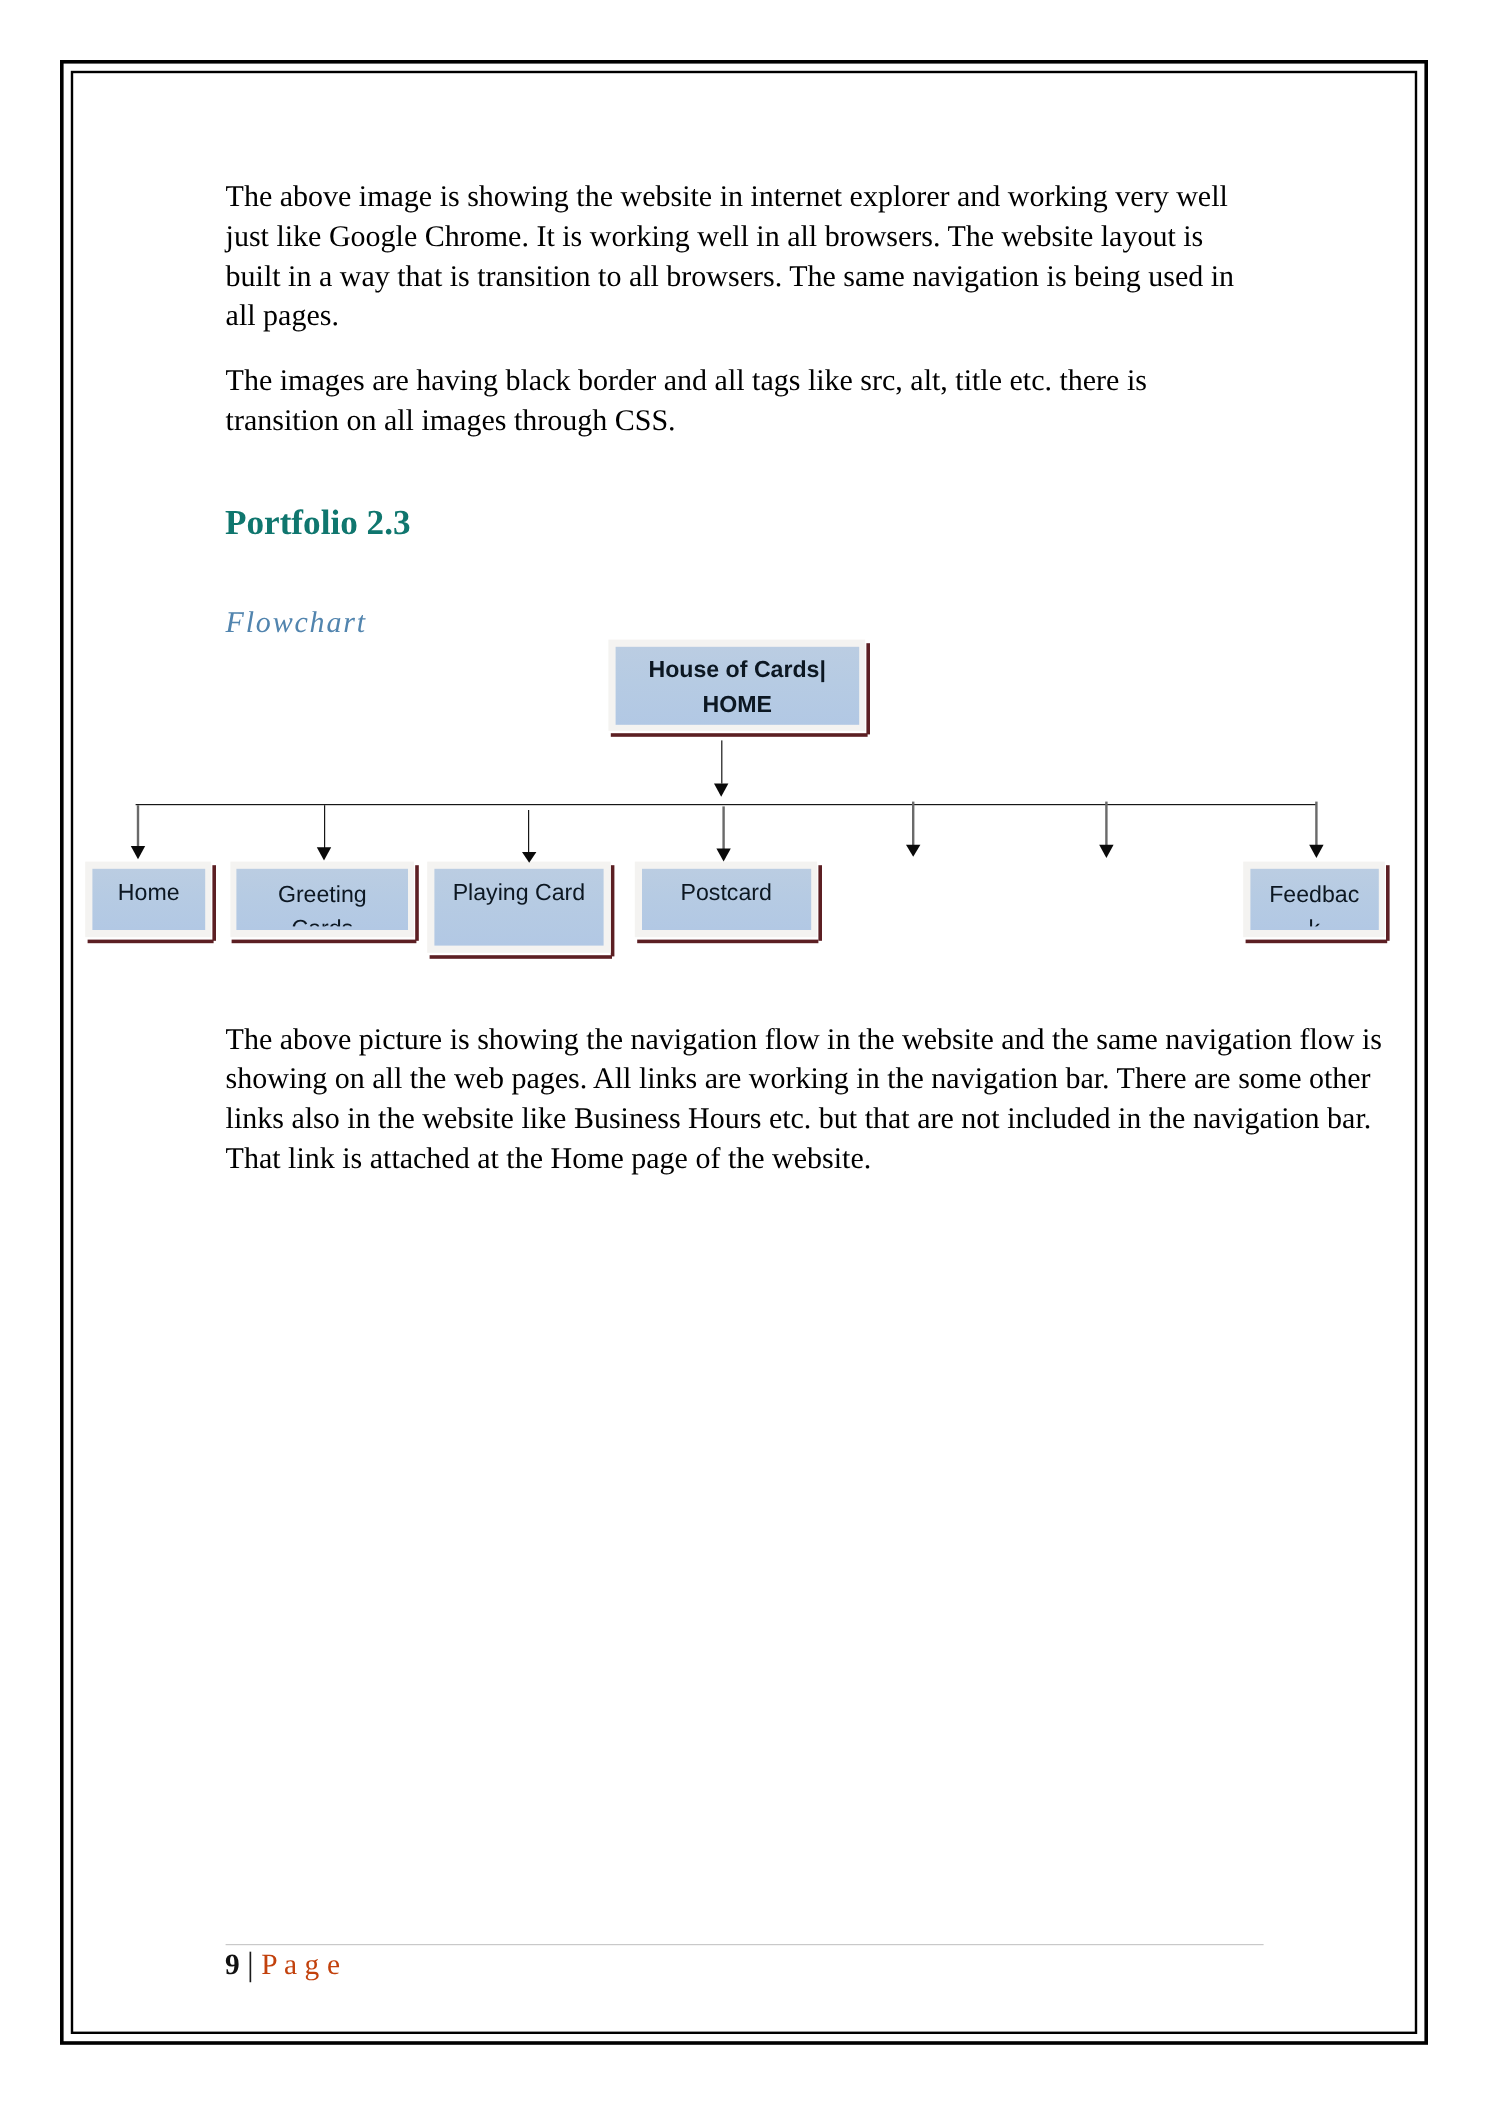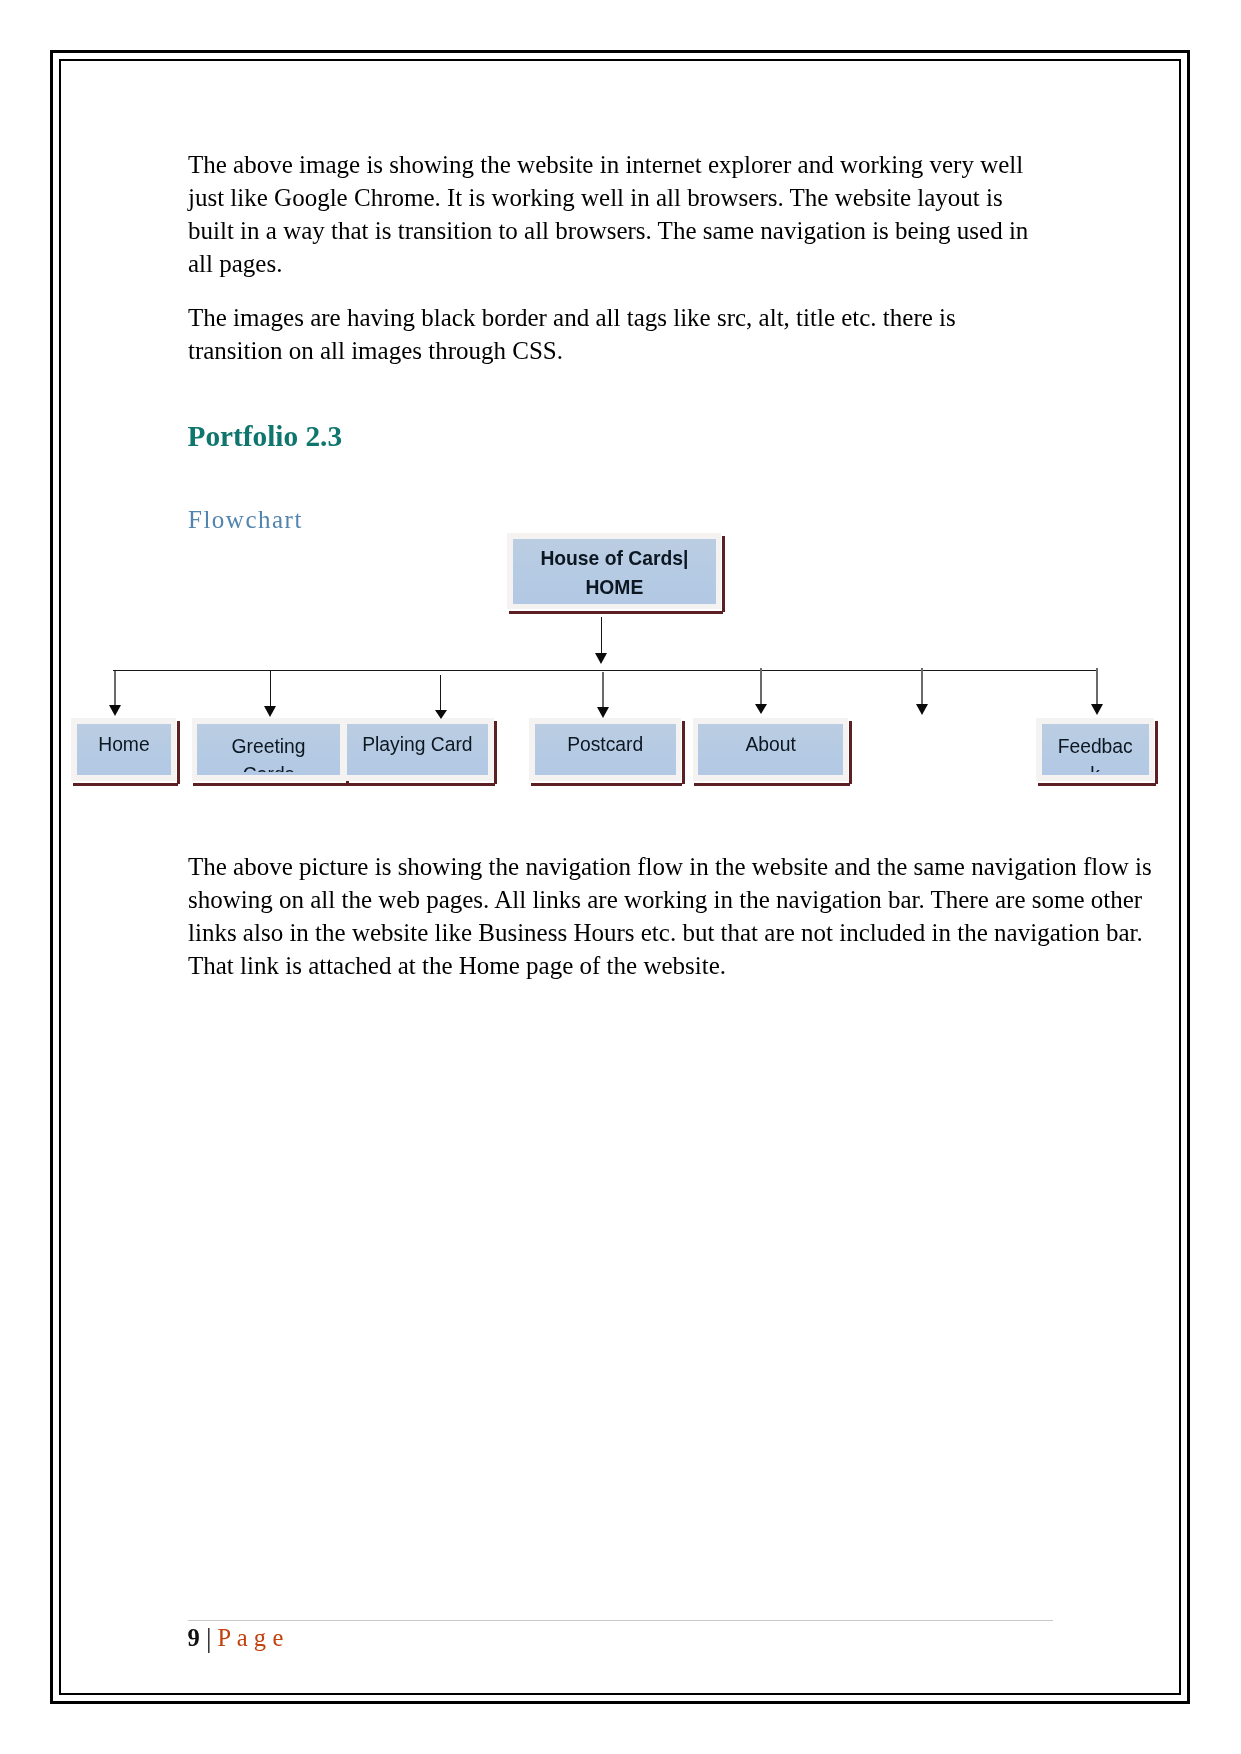--- a/index.html
+++ b/index.html
@@ -32,21 +32,21 @@
   #p2{ left:188px; top:300.6px; width:862px; }
   #p4{ left:188px; top:849.9px; width:975px; }
 
   .h2{
     position:absolute; left:187.5px; top:419.3px; margin:0;
     font-size:29.3px; font-weight:bold; color:#0f766e;
     font-family:"Liberation Serif", serif; line-height:34px;
   }
   .h3{
     position:absolute; left:188px; top:504.8px;
-    font-size:25px; color:#5184AE;
+    font-size:25px; font-style:italic; color:#5184AE;
     letter-spacing:1.5px;
     font-family:"Liberation Serif", serif; line-height:30px;
   }
 
   
   #flow{ position:absolute; left:0; top:0; width:1241px; height:1754px; }
   .node{ position:absolute; box-sizing:border-box; }
   .node .shadow{ position:absolute; left:0; top:0; width:100%; height:100%; }
   .node .shadow::before{ content:""; position:absolute; left:100%; top:3.0px;
                  margin-left:0.7px; width:3.1px; height:100%; background:#5C1F23; }
@@ -121,42 +121,34 @@
       </div>
   </div>
   <div class="node" style="left:191.7px; top:718px; width:153.5px; height:63px;">
     <div class="shadow"></div>
     <div class="frame"></div>
     <div class="fill"></div>
     <div class="label" style="--lw:80px; --lb:9.3px; --lt:9.1px">
         <span>Greeting Cards</span>
       </div>
   </div>
-  <div class="node" style="left:341px; top:718px; width:152.5px; height:63px;">
+  <div class="node" style="left:356px; top:718px; width:152.5px; height:76px;">
     <div class="shadow"></div>
     <div class="frame"></div>
     <div class="fill"></div>
     <div class="label">
         <span>Playing Card</span>
       </div>
   </div>
   <div class="node" style="left:529.1px; top:718px; width:151.9px; height:63px;">
     <div class="shadow"></div>
     <div class="frame"></div>
     <div class="fill"></div>
     <div class="label">
         <span>Postcard</span>
-      </div>
-  </div>
-  <div class="node" style="left:692.6px; top:718px; width:155.7px; height:63px;">
-    <div class="shadow"></div>
-    <div class="frame"></div>
-    <div class="fill"></div>
-    <div class="label">
-        <span>About</span>
       </div>
   </div>
   <div class="node" style="left:1036px; top:718px; width:118.1px; height:63px;">
     <div class="shadow"></div>
     <div class="frame"></div>
     <div class="fill"></div>
     <div class="label" style="--lw:78px; --lb:9.2px; --lt:9.1px">
         <span>Feedback</span>
       </div>
   </div>

